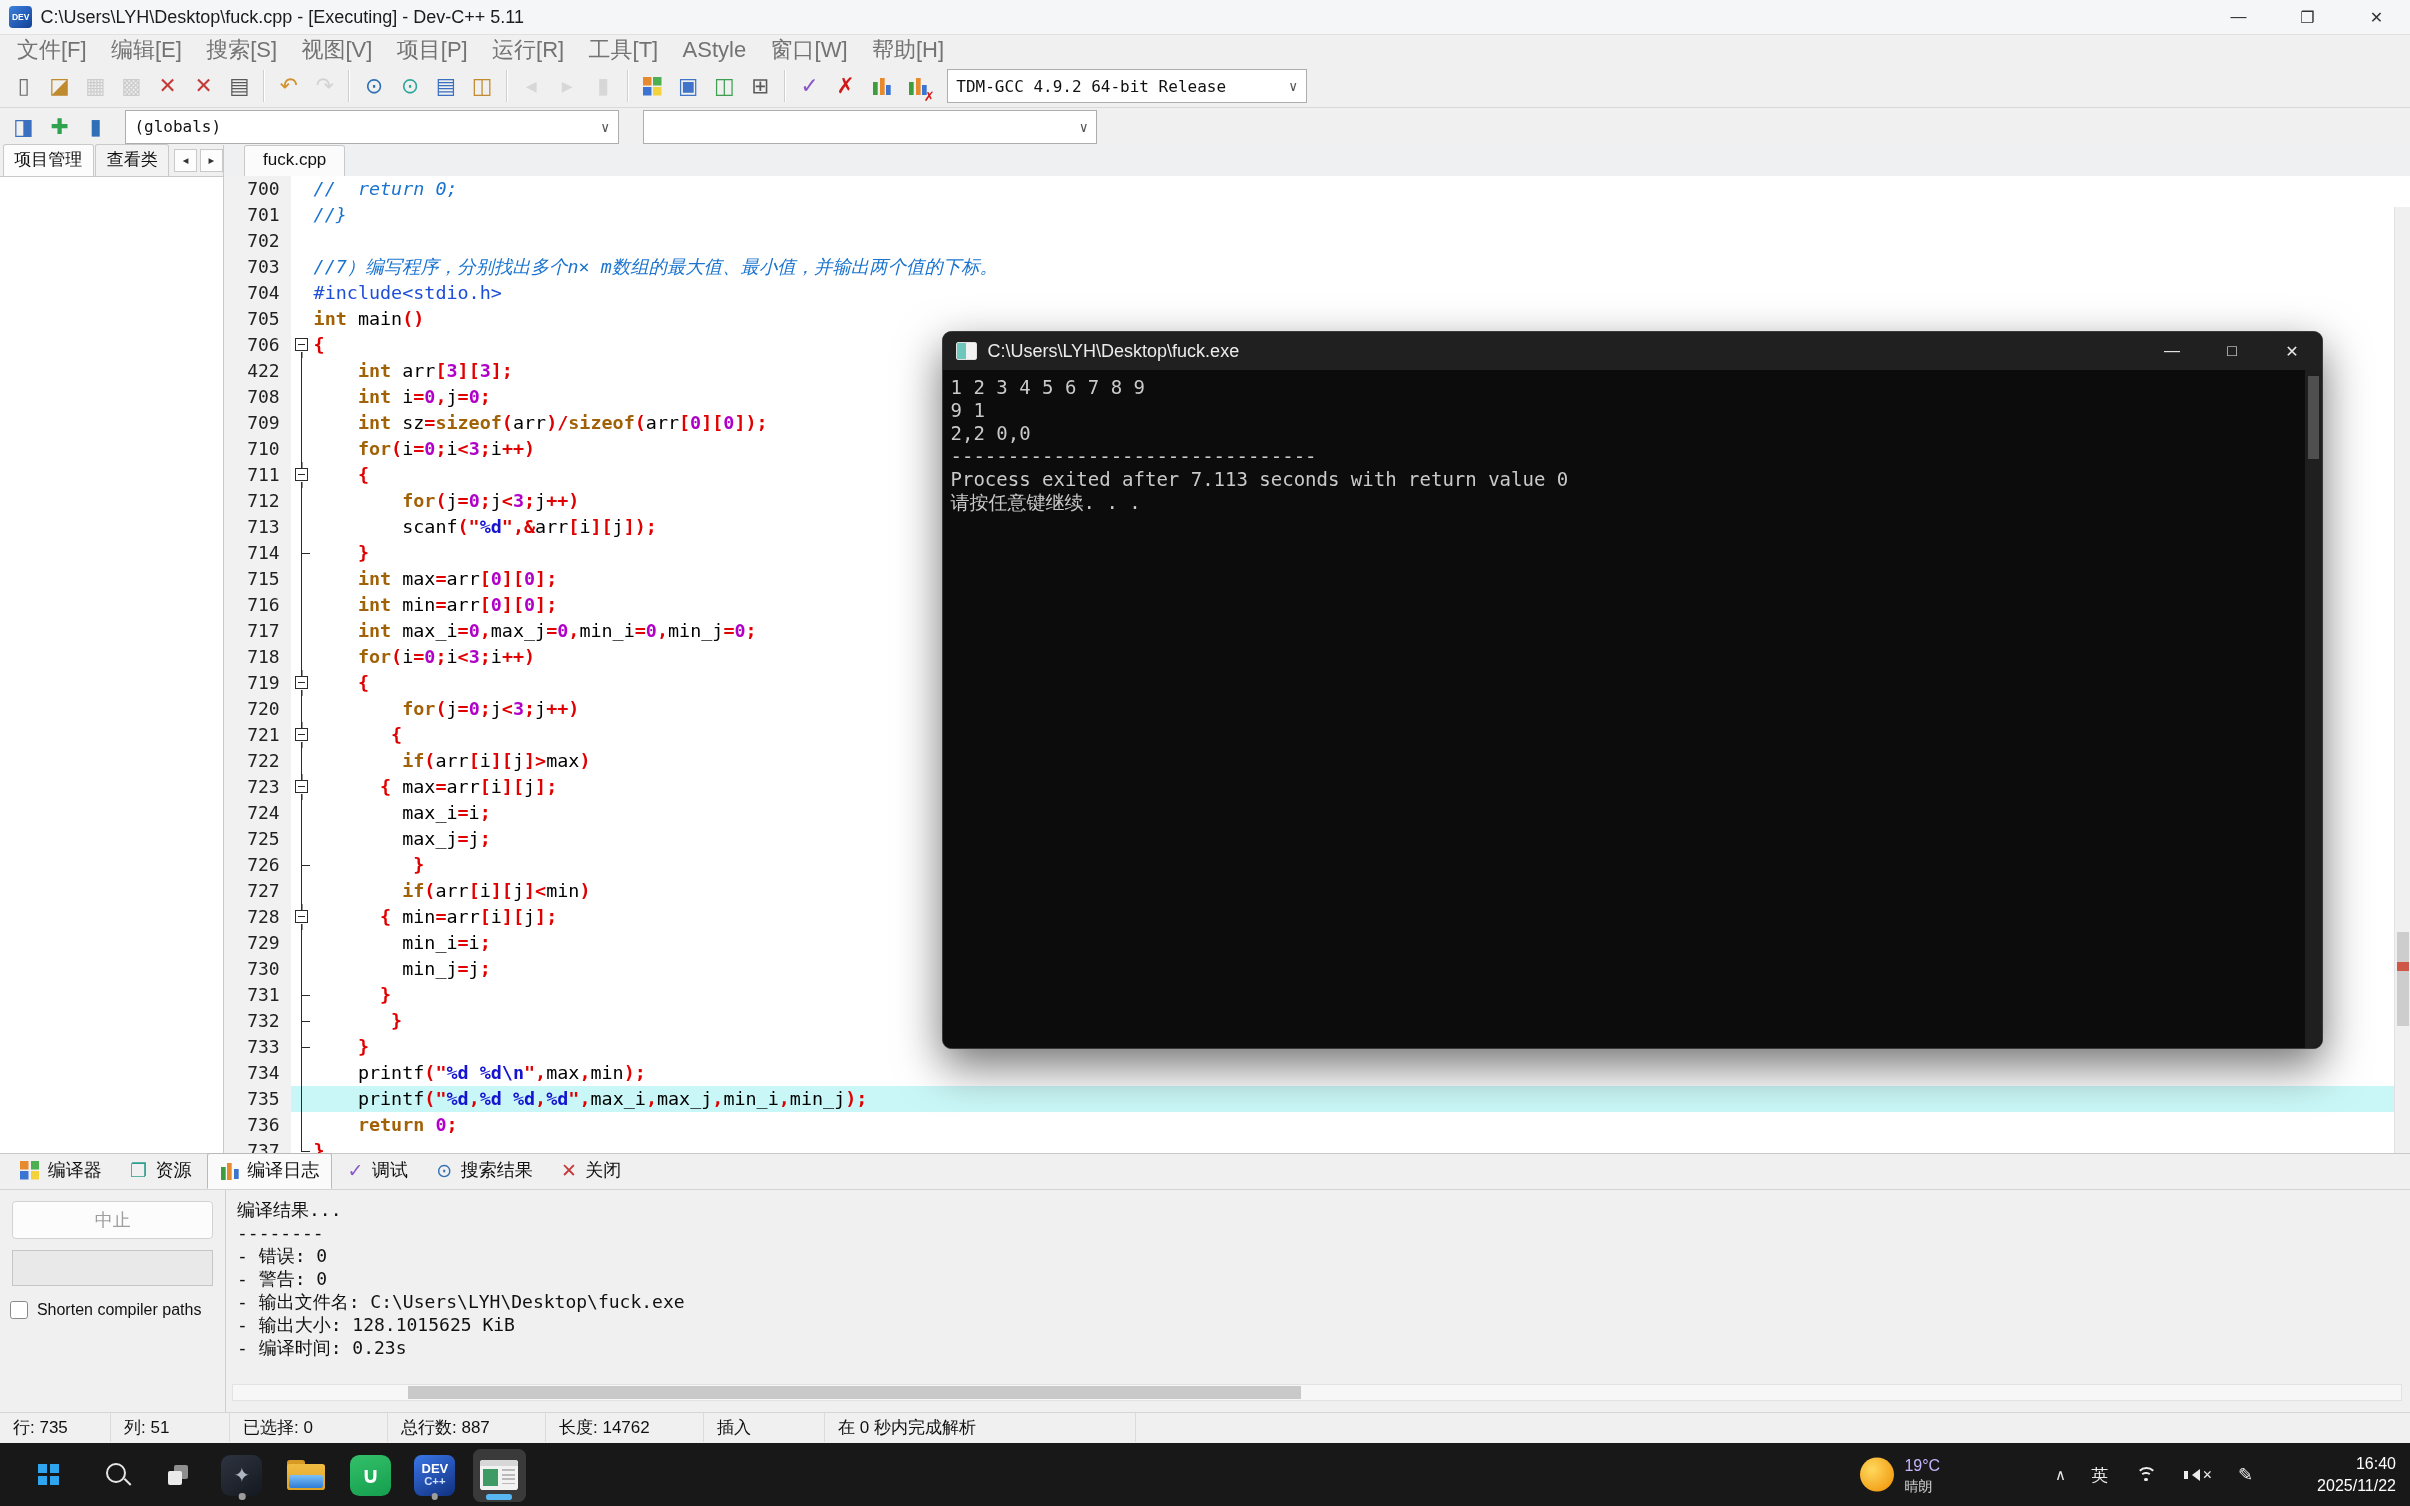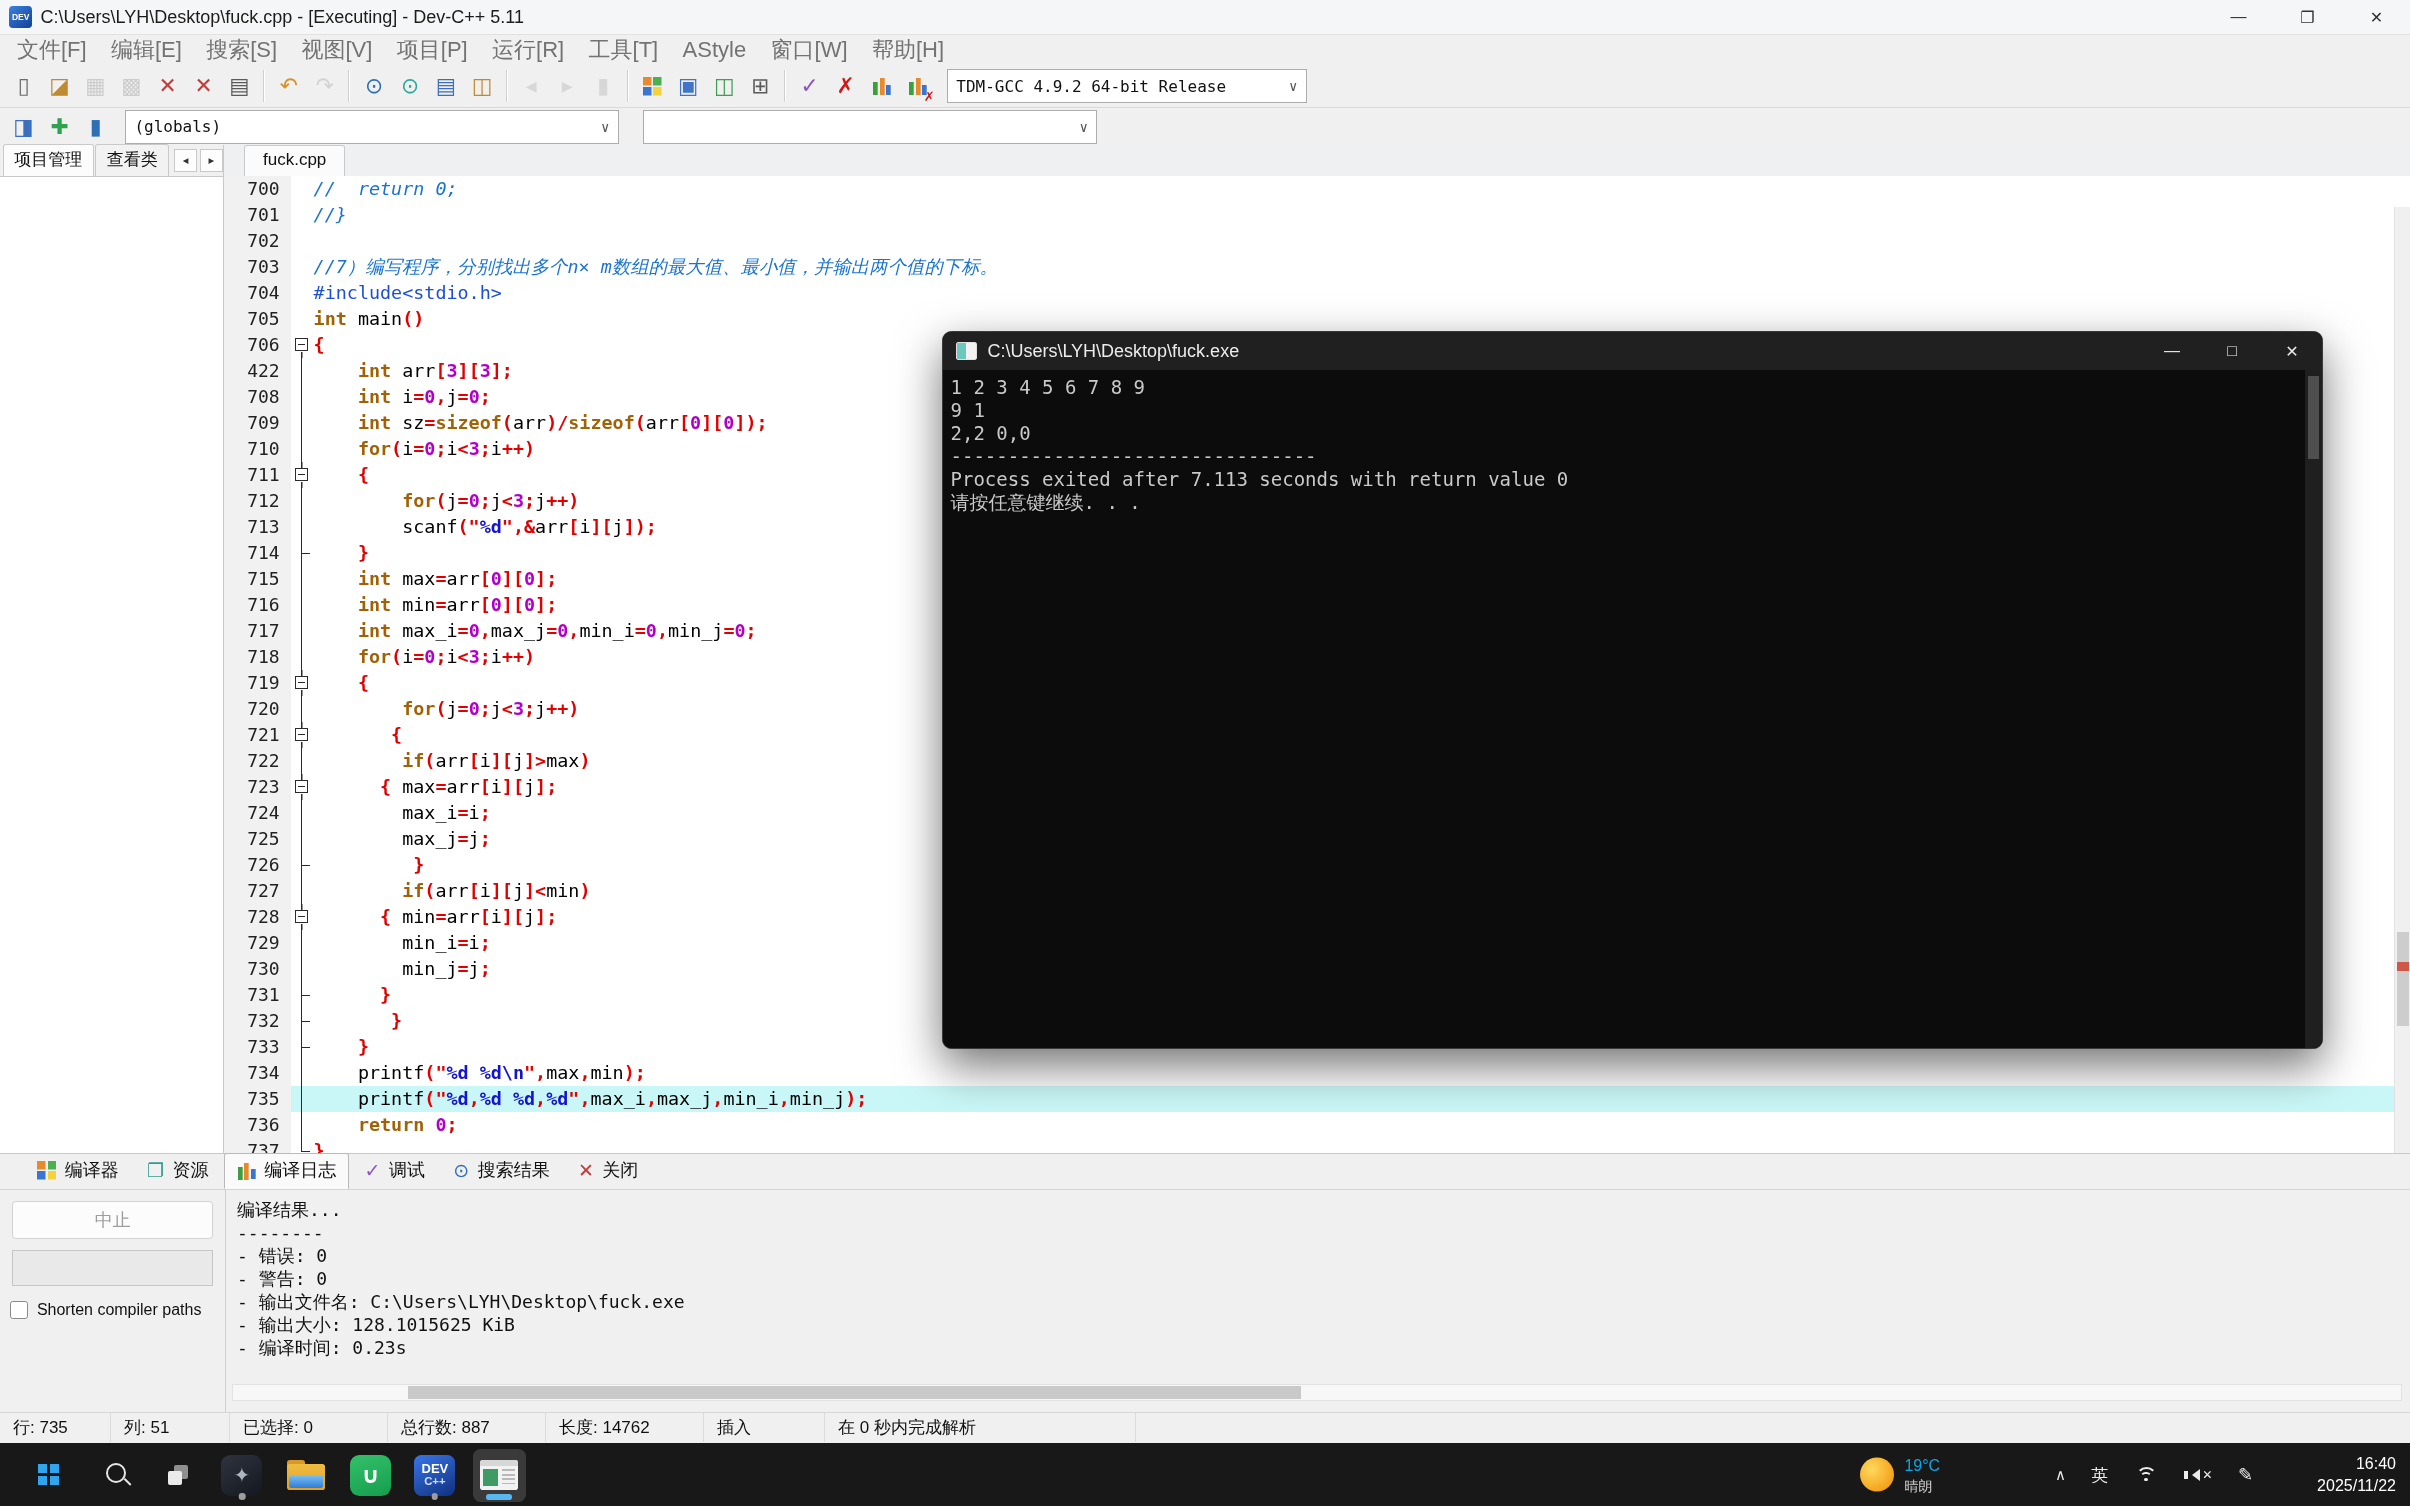--- a/index.html
+++ b/index.html
@@ -79,21 +79,21 @@
   .seg.y{font-weight:bold;color:#e00000}
   .seg.str{font-weight:bold;color:#e00000}
   .seg.fmt{font-weight:bold;color:#1414d0}
   .seg.t{color:#000}
   #escroll{position:absolute;right:0;top:31px;bottom:0;width:16px;background:#f0f0f0;border-left:0.9px solid #e2e2e2}
   #escroll .thumb{position:absolute;left:1.9px;right:1.9px;top:725px;height:94px;background:#cdcdcd}
   #escroll .mark{position:absolute;left:1.9px;right:1.9px;top:755px;height:9.4px;background:#cf5747}
 
   
   #bottom{position:absolute;left:0;top:1153px;width:100%;height:259px;background:#f0f0f0;border-top:0.9px solid #c9c9c9;box-sizing:border-box}
-  .btabs{height:35px;display:flex;align-items:flex-end;padding-left:24px}
+  .btabs{height:35px;display:flex;align-items:flex-end;padding-left:7px}
   .btab{display:flex;align-items:center;gap:8.5px;font-size:18px;color:#111;padding:4.7px 12.2px 5.6px;margin-right:1.9px;border:0.9px solid transparent;border-radius:2.8px 2.8px 0 0;white-space:nowrap}
   .btab.active{background:#fafafa;border:0.9px solid #b9b9b9;border-bottom-color:#fafafa}
   .bglyph{font-size:19px;line-height:1}
   .bcontent{position:absolute;top:35px;left:0;right:0;bottom:0;border-top:0.9px solid #d4d4d4}
   #bleft{position:absolute;left:0;top:0;width:226px;height:100%;border-right:0.9px solid #cfcfcf;box-sizing:border-box}
   #abort{position:absolute;left:12.2px;top:11.3px;width:201px;height:38px;background:#fcfcfc;border:0.9px solid #d2d2d2;border-radius:3.8px;color:#9e9e9e;font-size:18px;display:flex;align-items:center;justify-content:center;box-sizing:border-box}
   #progress{position:absolute;left:12.2px;top:60px;width:201px;height:36px;background:#e9e9e9;border:0.9px solid #c6c6c6;box-sizing:border-box}
   #shorten{position:absolute;left:10.4px;top:111px;display:flex;align-items:center;gap:8.5px;font-size:16px;color:#111}
   #shorten .cb{width:18px;height:18px;background:#fff;border:1.4px solid #8a8a8a;border-radius:2.8px;box-sizing:border-box;flex:none}
   #log{position:absolute;left:237px;top:7.5px;right:19px;font-family:"DejaVu Sans Mono","Liberation Mono",monospace;font-size:18px;color:#111;line-height:23px;white-space:pre}
@@ -143,21 +143,21 @@
   .exp-front{position:absolute;left:1.9px;right:1.9px;bottom:1.9px;height:13px;background:linear-gradient(#7cc1f7,#2f7cd6);border-radius:1.9px 1.9px 2.8px 2.8px}
   .ic-green{width:41px;height:41px;border-radius:9.4px;background:linear-gradient(160deg,#34c06a,#149e4e);display:flex;align-items:center;justify-content:center;color:#fff;font-size:22.6px;font-weight:bold}
   .ic-dev{width:41px;height:41px;border-radius:7.5px;background:linear-gradient(150deg,#3a76e8,#10307e);display:flex;flex-direction:column;align-items:center;justify-content:center;color:#fff;font-weight:bold;line-height:1.05}
   .ic-dev .l1{font-size:13px}.ic-dev .l2{font-size:11.3px;color:#cfe0ff}
   .ic-con{width:38px;height:30px;background:#f2f2f2;border-radius:2.8px;position:relative;overflow:hidden}
   .ic-con::before{content:"";position:absolute;left:0;top:0;right:0;height:5.6px;background:#d7d7d7}
   .ic-con::after{content:"";position:absolute;left:2.8px;top:8.5px;width:15px;height:17px;background:#3f9b66}
   .con-lines{position:absolute;right:2.8px;top:9.4px;width:13px;height:15px;background:repeating-linear-gradient(#b9b9b9 0 1.9px,transparent 1.9px 4.7px)}
   #weather{position:absolute;left:1860px;top:50%;transform:translateY(-50%);display:flex;align-items:center;gap:10.4px}
   .sun{width:34px;height:34px;border-radius:50%;background:radial-gradient(circle at 35% 35%,#ffd95e,#ef8d00)}
-  .wt1{font-size:16px;color:#0ea5e9;line-height:1.3}.wt2{font-size:14px;color:#cfcfcf;line-height:1.3}
+  .wt1{font-size:16px;color:#c4b5fd;line-height:1.3}.wt2{font-size:14px;color:#cfcfcf;line-height:1.3}
   #tray{position:absolute;right:158px;top:0;height:100%;display:flex;align-items:center;gap:25.4px;color:#e9e9e9}
   .chevup{font-size:15px}
   .lang{font-size:17px}
   .wifi{position:relative;width:24.5px;height:19px}
   .wifi i{position:absolute;border:2.1px solid #ececec;border-radius:50%;border-color:#ececec transparent transparent transparent;box-sizing:border-box}
   .wifi .w1{left:1.9px;top:1.9px;width:21px;height:21px}
   .wifi .w2{left:6.6px;top:6.6px;width:11.3px;height:11.3px}
   .wifi .w3{left:10.4px;top:12.2px;width:3.8px;height:3.8px;background:#ececec;border:none}
   .vol{display:flex;align-items:center}
   .vol .box{width:4.7px;height:8.5px;background:#ececec}

